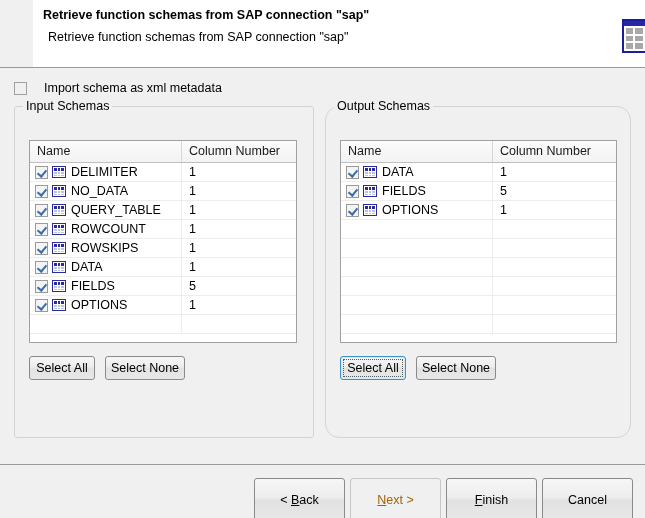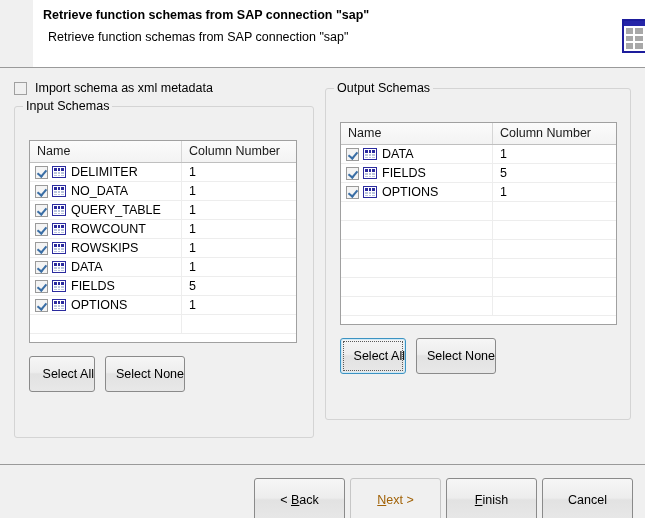--- a/index.html
+++ b/index.html
@@ -73,21 +73,21 @@
 
   
   #wizard-body {
     position: absolute; left: 0; top: 68px;
     width: 645px; height: 396px;
     background: #f0f0f0;
   }
 
   #import-xml-row {
     position: absolute; left: 14px; top: 13px;
-    display: flex; align-items: center; gap: 8px;
+    display: flex; align-items: center; gap: 17px;
   }
   .checkbox-blank {
     width: 13px; height: 13px;
     background: #f0f0f0;
     border: 1px solid #a0a0a0;
     display: inline-block;
     flex: 0 0 auto;
   }
   #import-xml-label { font-size: 12.5px; white-space: nowrap; }
 
@@ -99,21 +99,21 @@
   }
   .groupbox-title {
     position: absolute; top: -8px; left: 8px;
     background: #f0f0f0;
     padding: 0 3px;
     font-size: 12.5px;
     color: #000;
     white-space: nowrap;
   }
   #group-input  { left: 14px;  top: 38px; width: 300px; height: 332px; }
-  #group-output { left: 325px; top: 20px; width: 306px; height: 332px; }
+  #group-output { left: 325px; top: 38px; width: 306px; height: 332px; border-radius: 14px; }
 
   
   .schema-table {
     position: absolute;
     background: #ffffff;
     border: 1px solid #a0a0a0;
     overflow: hidden;
   }
   #table-input  { left: 14px; top: 33px; width: 268px; height: 203px; }
   #table-output { left: 14px; top: 33px; width: 277px; height: 203px; }
@@ -202,21 +202,21 @@
     white-space: nowrap;
   }
   .btn.disabled { color: #a16207; border-color: #c6c6c6; background: #f0f0f0; }
   .btn.focused  { border: 1px solid #3c93c2; box-shadow: inset 0 0 0 1px #cfe9f6; }
   .btn.focused .focus-ring {
     position: absolute; left: 2px; top: 2px; right: 2px; bottom: 2px;
     border: 1px dotted #5a5a5a;
     pointer-events: none;
   }
 
-  .sel-btn { position: absolute; height: 36px; justify-content: flex-end; }
+  .sel-btn { position: absolute; height: 24px; }
   #input-select-all   { left: 14px;  top: 249px; width: 66px; }
   #input-select-none  { left: 90px;  top: 249px; width: 80px; }
   #output-select-all  { left: 14px;  top: 249px; width: 66px; position: absolute; }
   #output-select-none { left: 90px;  top: 249px; width: 80px; }
 
   
   #footer-sep {
     position: absolute; left: 0; top: 464px;
     width: 645px; height: 1px; background: #9a9a9a;
   }

